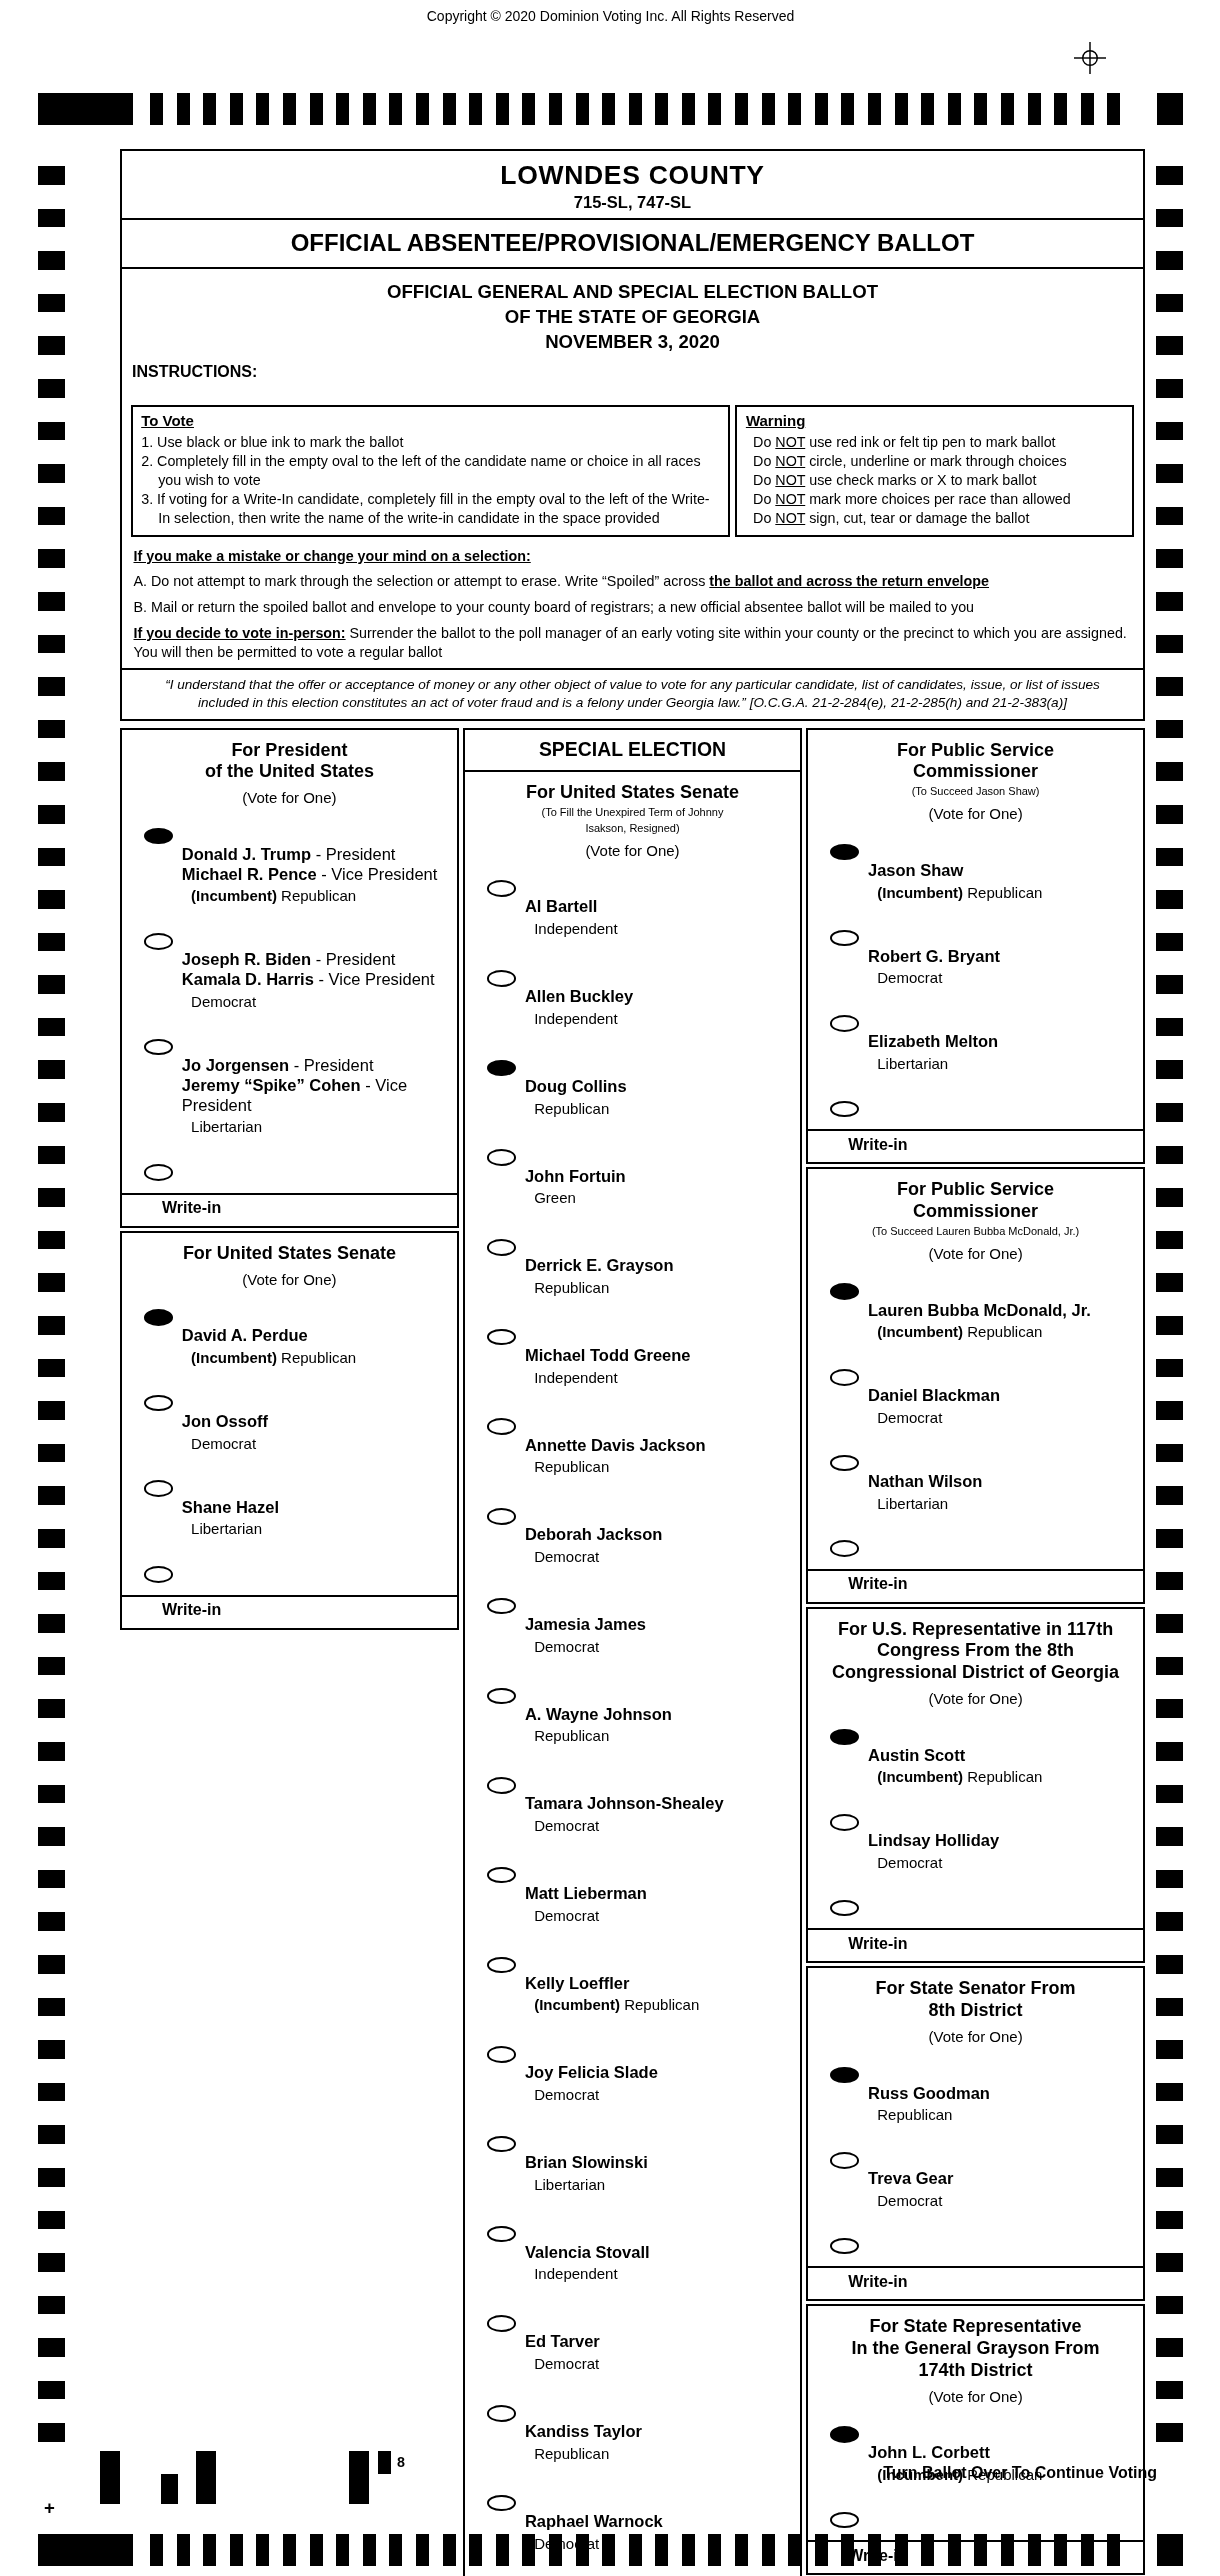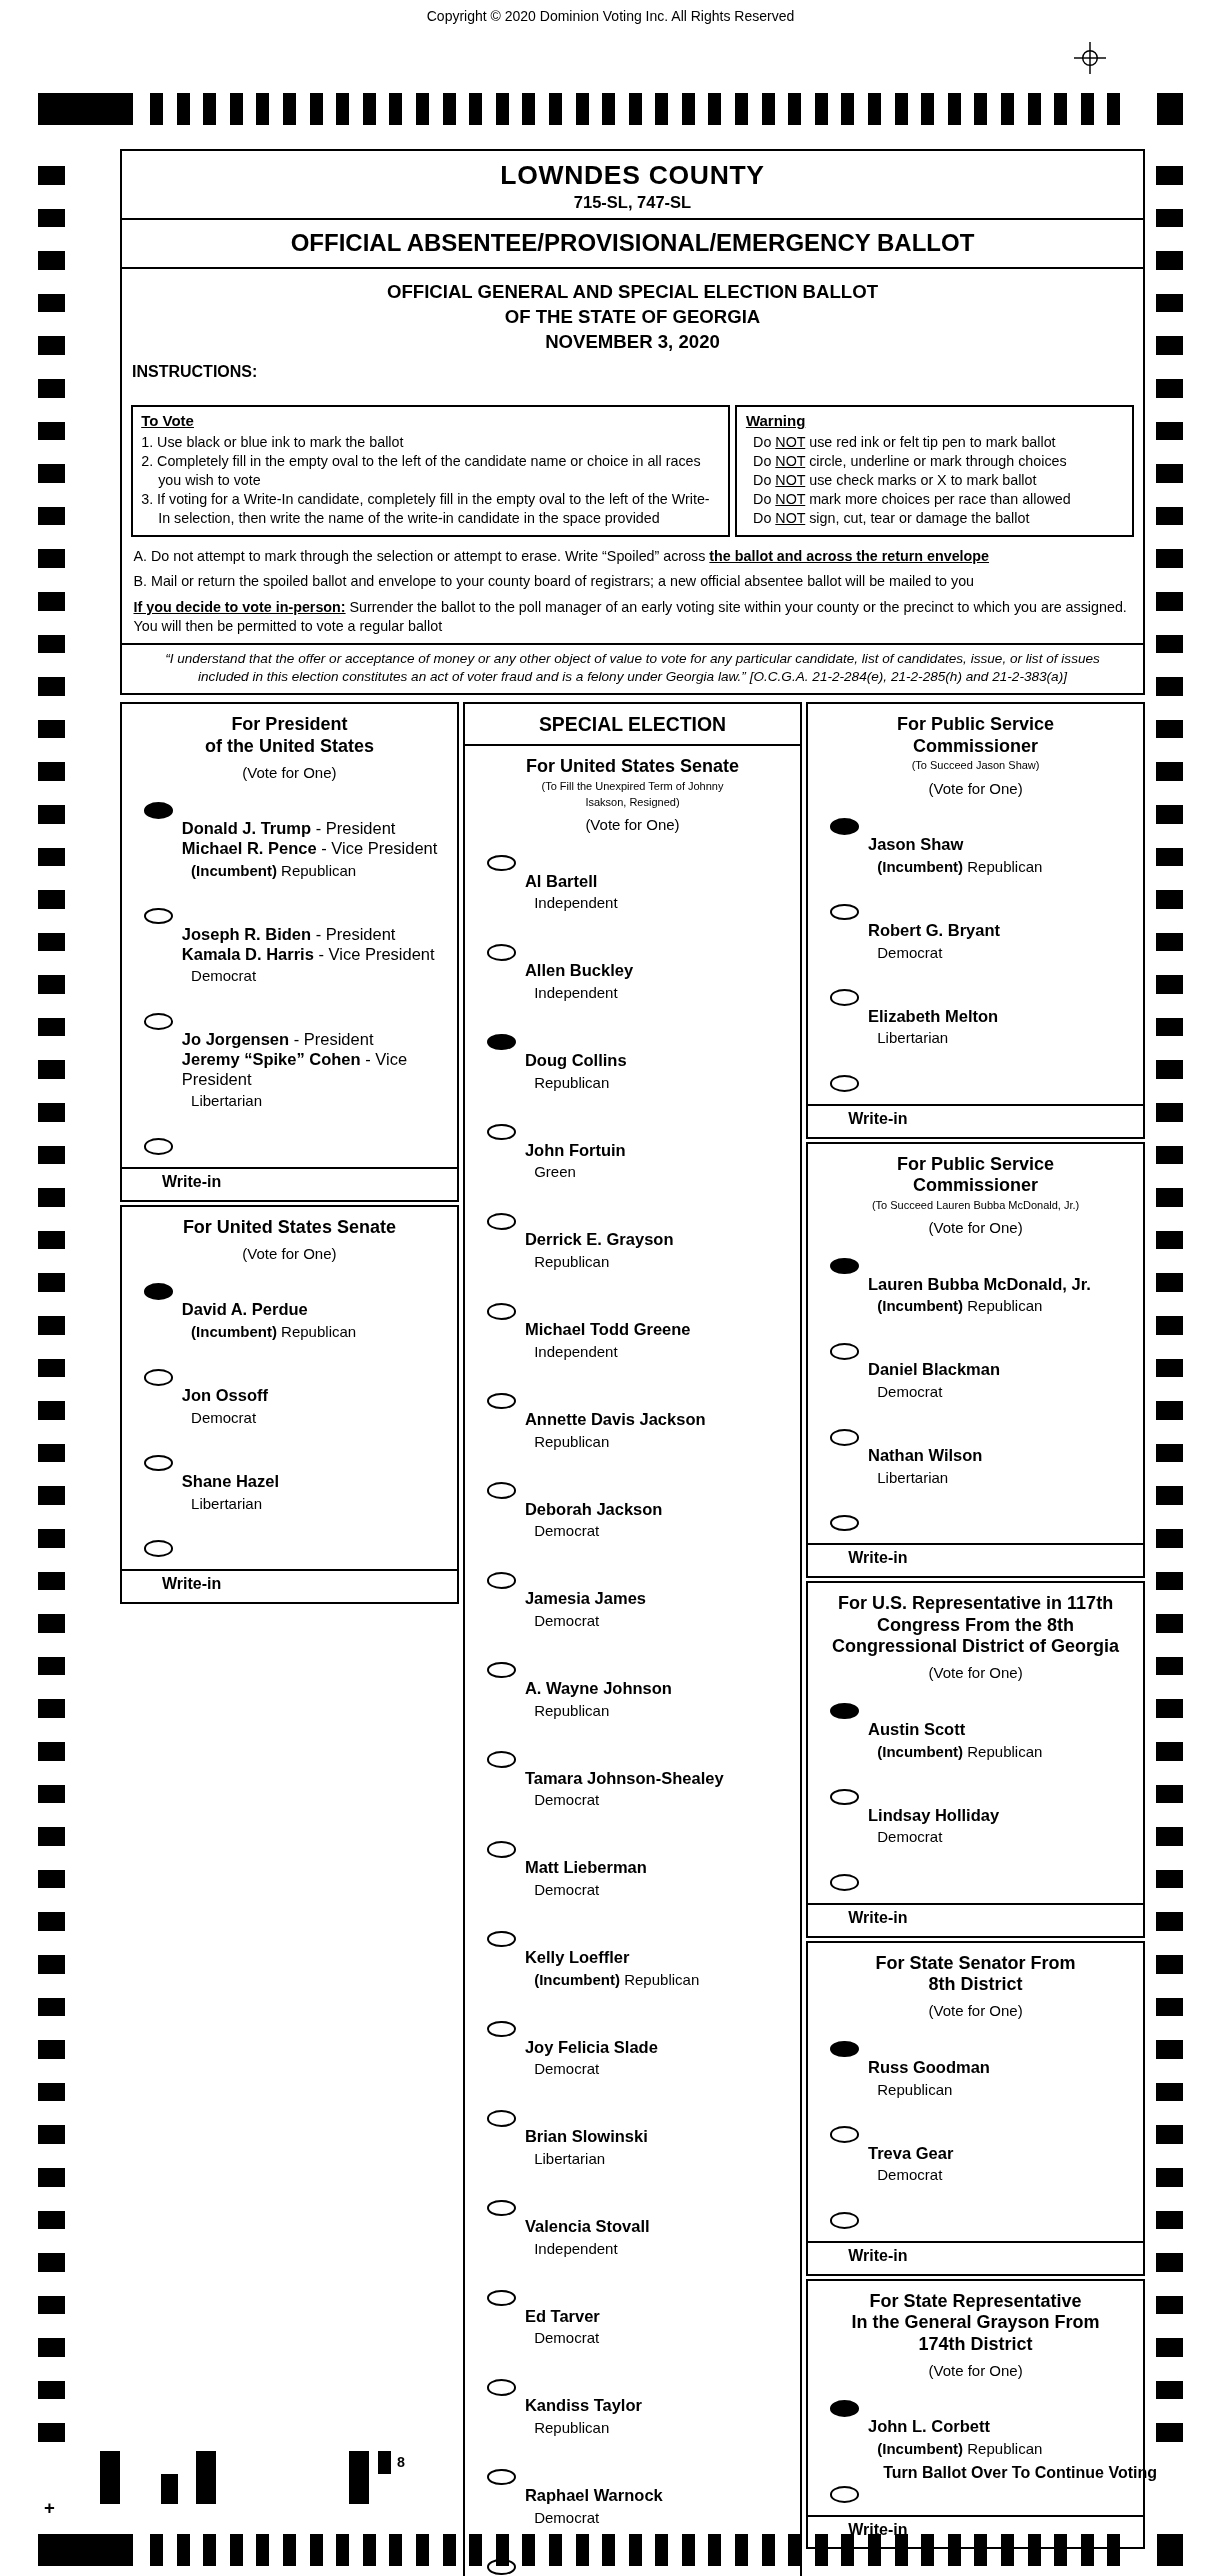--- a/index.html
+++ b/index.html
@@ -276,20 +276,21 @@
         <div id="warning-items">
             <div class="warn-item"><span>Do </span><span class="u-b">NOT</span><span> use red ink or felt tip pen to mark ballot</span></div>
             <div class="warn-item"><span>Do </span><span class="u-b">NOT</span><span> circle, underline or mark through choices</span></div>
             <div class="warn-item"><span>Do </span><span class="u-b">NOT</span><span> use check marks or X to mark ballot</span></div>
             <div class="warn-item"><span>Do </span><span class="u-b">NOT</span><span> mark more choices per race than allowed</span></div>
             <div class="warn-item"><span>Do </span><span class="u-b">NOT</span><span> sign, cut, tear or damage the ballot</span></div>
           </div>
       </div>
     </div>
     <div class="mistake">
+      <div class="m-head">If you make a mistake or change your mind on a selection:</div>
       <div class="m-item"><span>A. Do not attempt to mark through the selection or attempt to erase.  Write “Spoiled” across </span><span class="bu">the ballot and across the return envelope</span></div>
       <div class="m-item">B. Mail or return the spoiled ballot and envelope to your county board of registrars; a new official absentee ballot will be mailed to you</div>
       <div class="m-item"><span class="bu">If you decide to vote in-person:</span><span> Surrender the ballot to the poll manager of an early voting site within your county or the precinct to which you are assigned.  You will then be permitted to vote a regular ballot</span></div>
     </div>
     <div class="legal">“I understand that the offer or acceptance of money or any other object of value to vote for any particular candidate, list of candidates, issue, or list of issues included in this election constitutes an act of voter fraud and is a felony under Georgia law.” [O.C.G.A. 21-2-284(e), 21-2-285(h) and 21-2-383(a)]</div>
   </div>
 
   <div class="columns" id="columns">
       <div class="bcol">
         <div class="contest">

